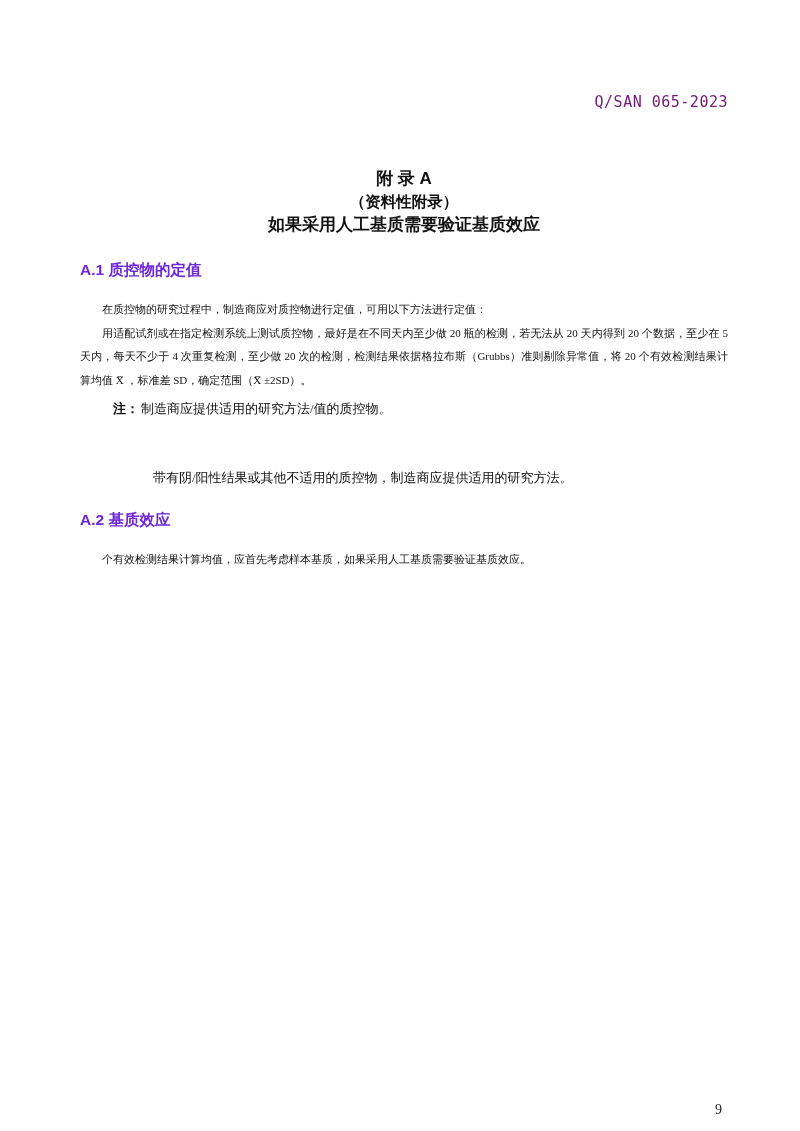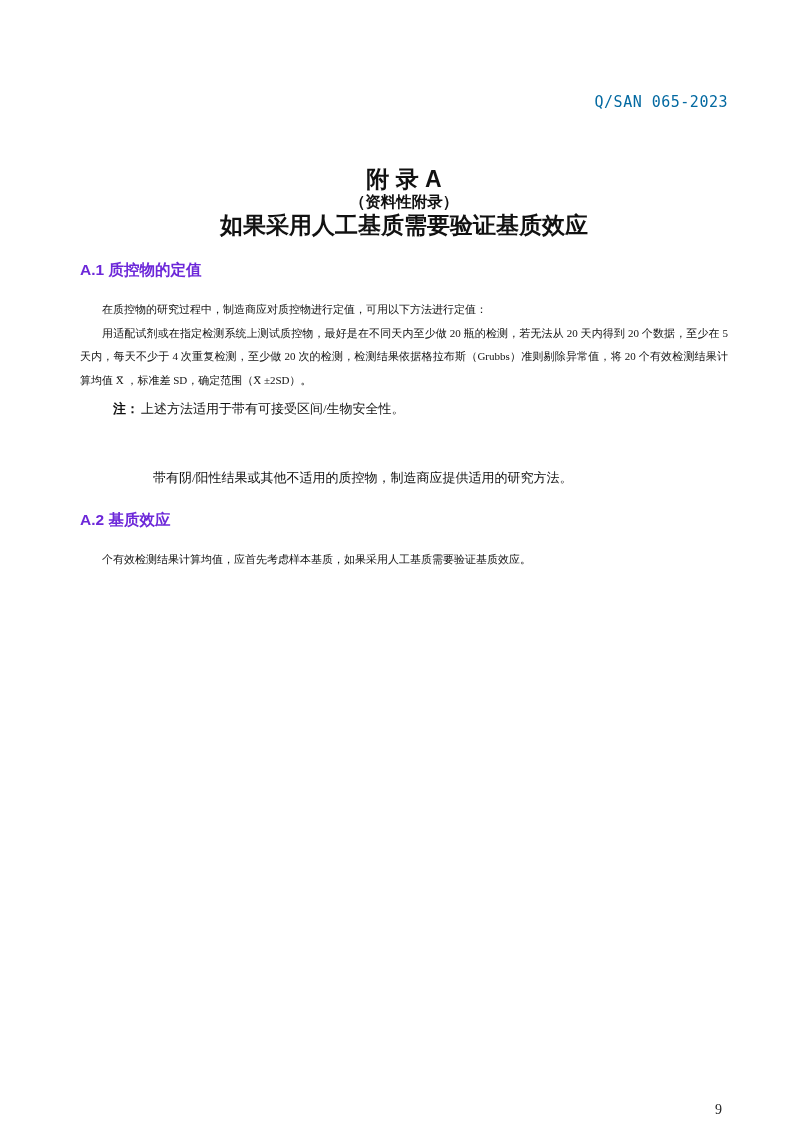--- a/index.html
+++ b/index.html
@@ -14,34 +14,34 @@
     font-family: "Liberation Serif", "DejaVu Serif", serif;
     overflow: hidden;
   }
   .doc-header {
     margin-top: 93px;
     padding-right: 72px;
     text-align: right;
     font-family: "DejaVu Sans Mono", "Liberation Mono", monospace;
     font-size: 15px;
     letter-spacing: 0.5px;
-    color: #0369a1;
+    color: #701a75;
   }
   .content {
     padding-left: 80px;
     padding-right: 72px;
   }
   .title-block {
     margin-top: 57px;
     text-align: center;
     font-family: "Liberation Sans", "DejaVu Sans", sans-serif;
     font-weight: 700;
     color: #111;
   }
-  .title-line { font-size: 23px; line-height: 22px; }
+  .title-line { font-size: 17px; line-height: 22px; }
   .title-line + .title-line { margin-top: 1px; }
   .title-sub { font-size: 15.5px; }
   .section-heading {
     font-family: "Liberation Sans", "DejaVu Sans", sans-serif;
     font-weight: 700;
     font-size: 15.5px;
     color: #6d28d9;
     margin-top: 22px;
     margin-bottom: 17px;
   }
@@ -93,21 +93,21 @@
       <div class="title-line">如果采用人工基质需要验证基质效应</div>
     </div>
 
     <section>
       <h2 class="section-heading first">A.1 质控物的定值</h2>
       <p class="body-para indent">在质控物的研究过程中，制造商应对质控物进行定值，可用以下方法进行定值：</p>
       <p class="body-para indent">用适配试剂或在指定检测系统上测试质控物，最好是在不同天内至少做 20 瓶的检测，若无法从 20 天内得到 20 个数据，至少在 5 天内，每天不少于 4 次重复检测，至少做 20 次的检测，检测结果依据格拉布斯（Grubbs）准则剔除异常值，将 20 个有效检测结果计算均值 X̅ ，标准差 SD，确定范围（X̅ ±2SD）。</p>
       <div class="note-block">
         <span class="note-label">注：</span>
         <div class="note-lines">
-          <div>上述方法适用于带有可接受区间/生物安全性。</div>
+          <div>制造商应提供适用的研究方法/值的质控物。</div>
           <div class="note-line2">带有阴/阳性结果或其他不适用的质控物，制造商应提供适用的研究方法。</div>
         </div>
       </div>
     </section>
 
     <section>
       <h2 class="section-heading">A.2 基质效应</h2>
       <p class="body-para indent">个有效检测结果计算均值，应首先考虑样本基质，如果采用人工基质需要验证基质效应。</p>
     </section>
 

